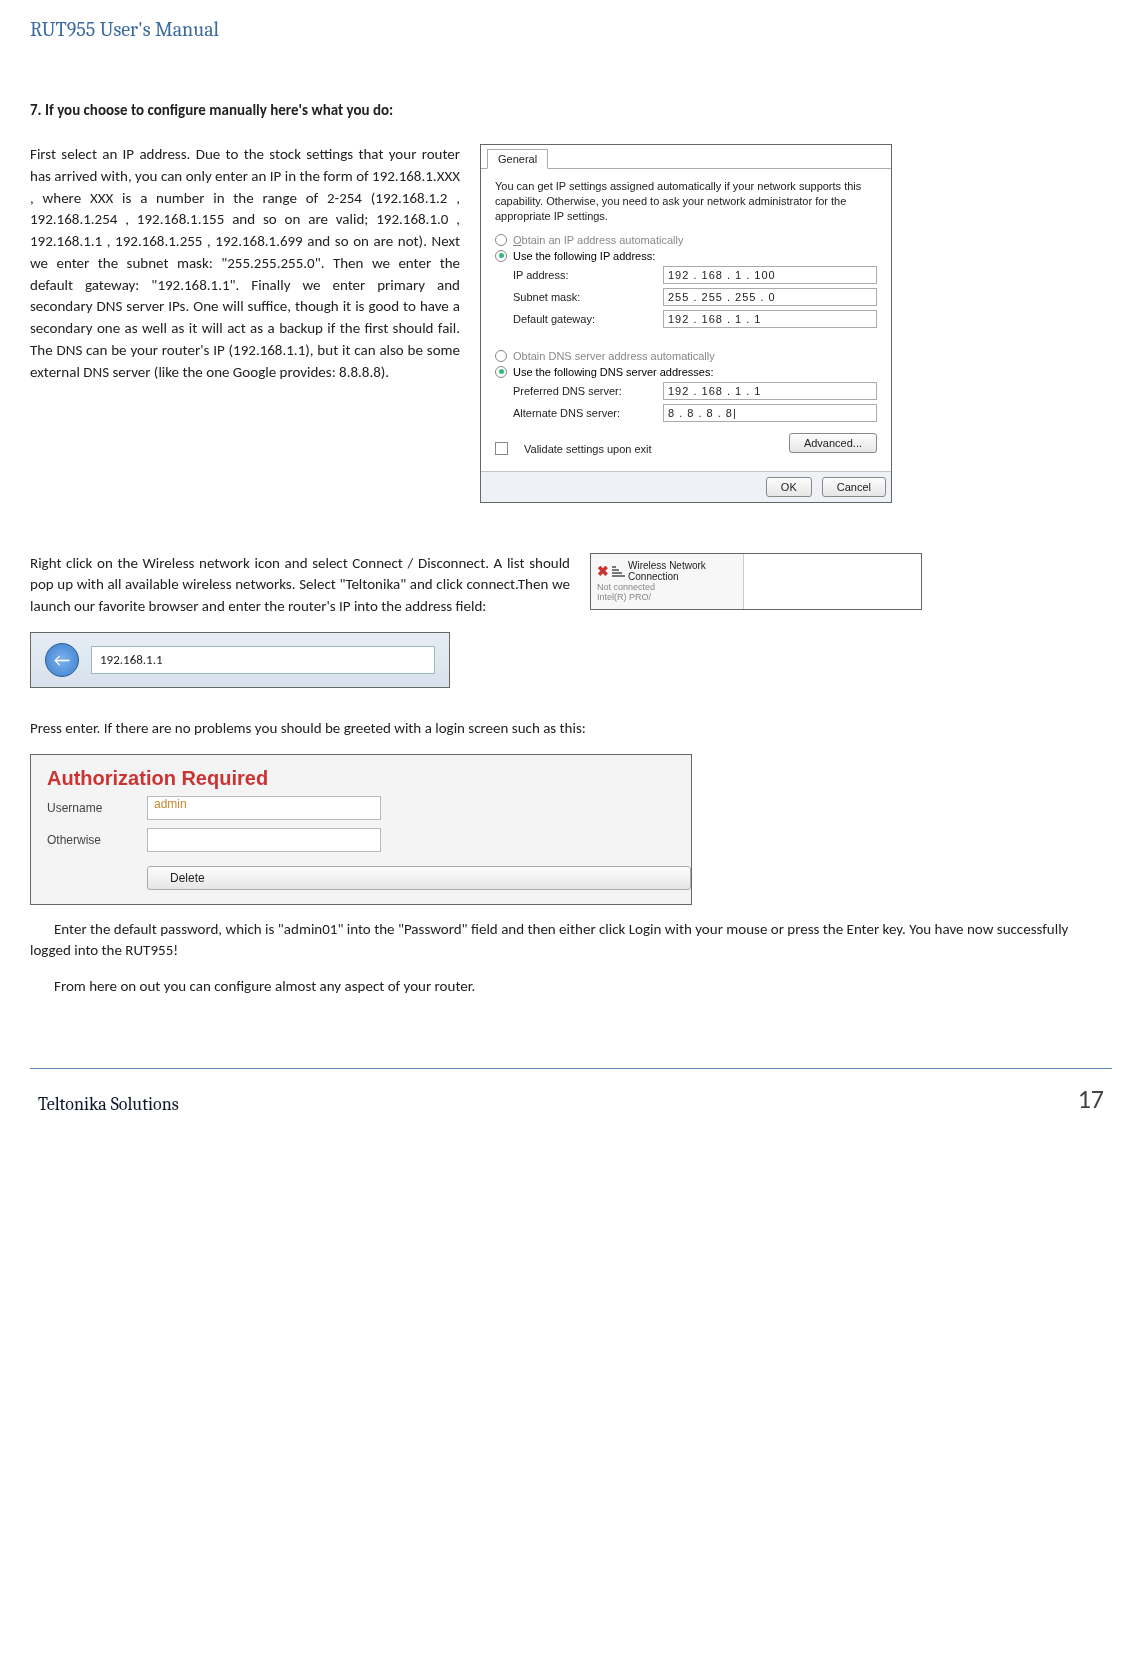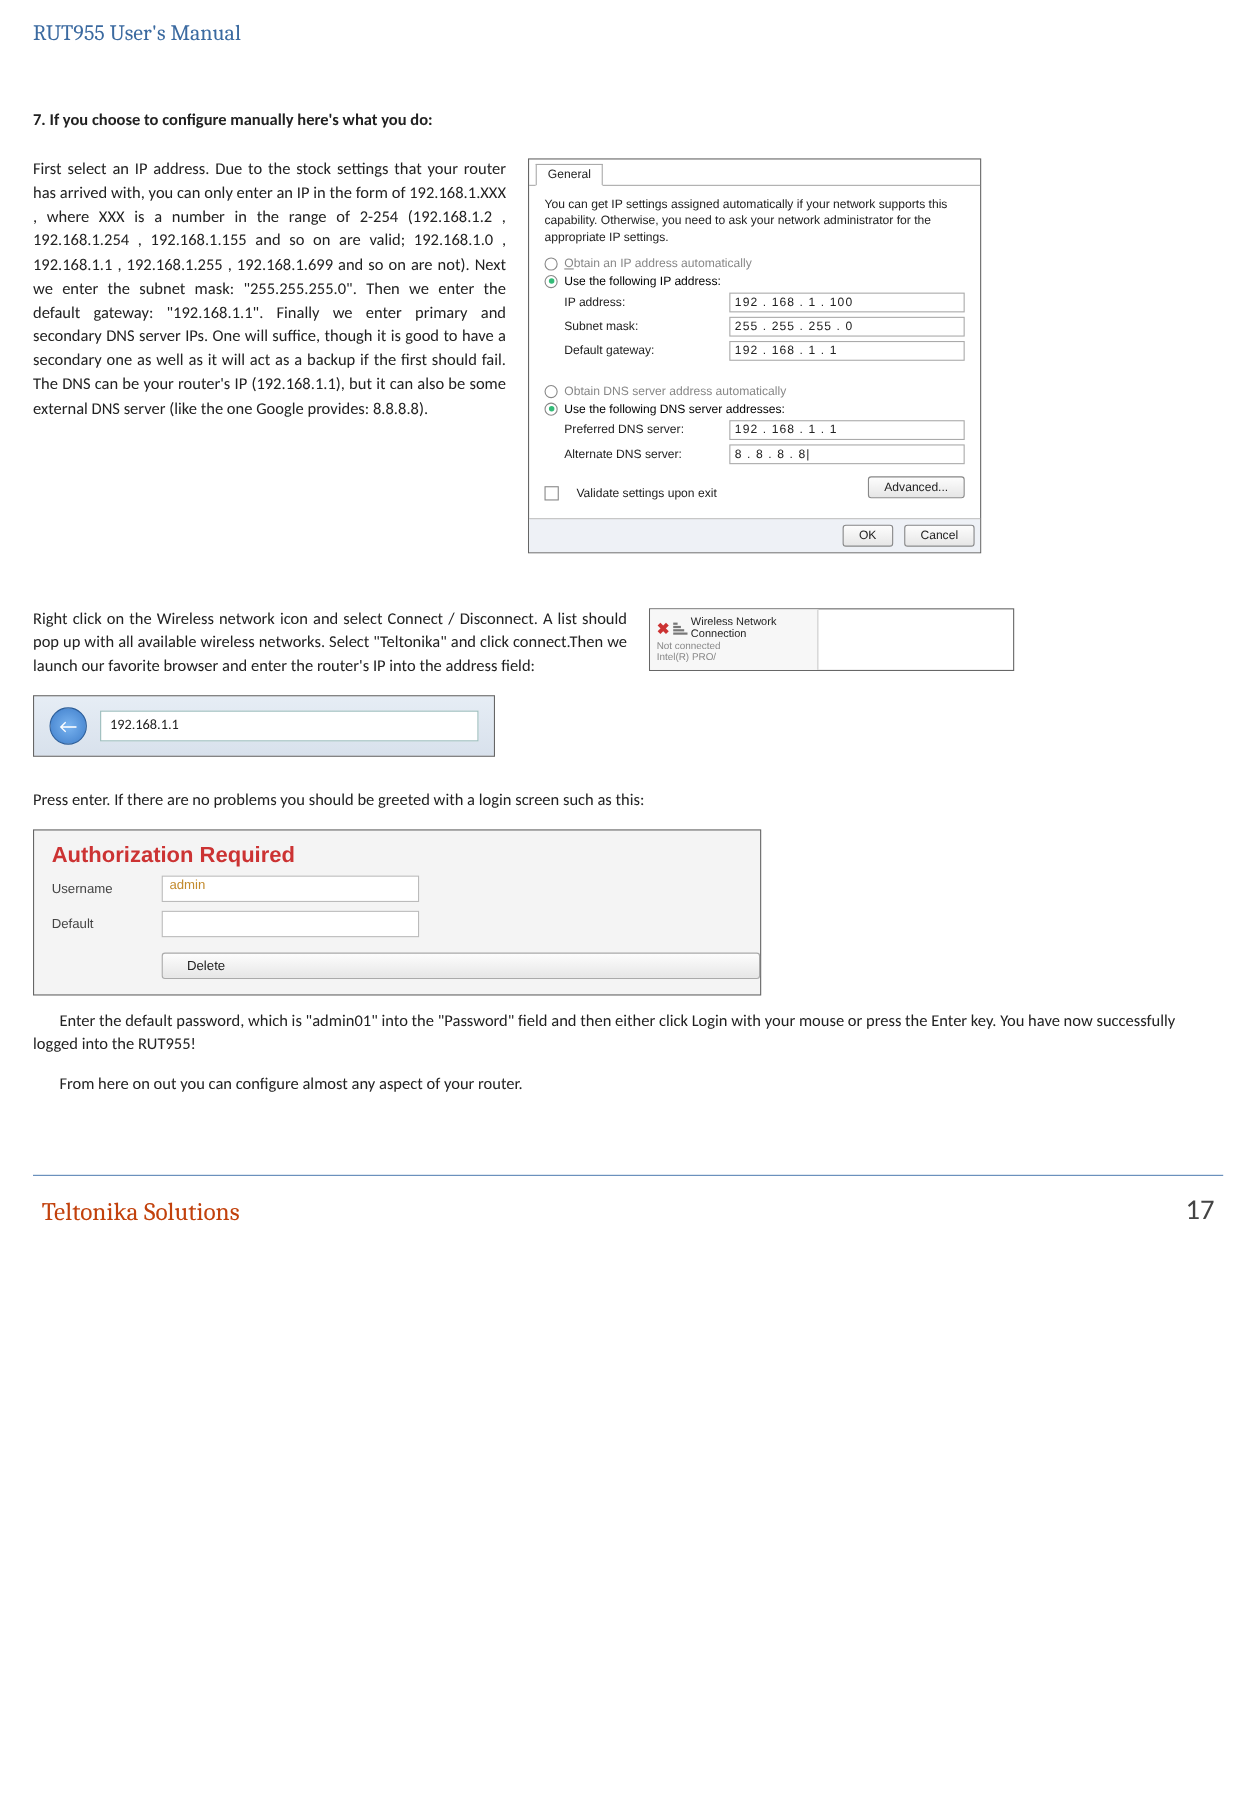--- a/index.html
+++ b/index.html
@@ -64,21 +64,21 @@
   .login-panel{ width:660px; border:1px solid #666; background:#f4f4f4; font-family:"Segoe UI",Tahoma,sans-serif; padding:0 0 14px 0; margin:10px 0 14px 0;}
   .login-header{ color:#c33; font-size:20px; font-weight:bold; padding:12px 16px 2px 16px;}
   .login-sub{ padding:0 16px 10px 16px; font-size:12px; color:#555;}
   .login-row{ display:flex; align-items:center; padding:4px 16px;}
   .login-row .lbl{ width:100px; font-size:12px; color:#444;}
   .login-input{ width:220px; height:22px; border:1px solid #bbb; background:#fff; padding:0 6px; font-size:12px; color:#c38b2e;}
   .login-input.empty{ color:#888;}
   .login-btn{ margin:10px 0 0 116px; border:1px solid #aaa; background:linear-gradient(#fdfdfd,#e6e6e6); padding:4px 22px; border-radius:3px; font-size:12px;}
 
   .footer{ border-top:1px solid #5b85b6; margin-top:70px; padding:14px 8px 30px 8px; display:flex; justify-content:space-between; align-items:flex-end;}
-  .footer .brand{ color:#c2410c; font-size:23px; font-family:Cambria,Georgia,serif;}
+  .footer .brand{ color:#0f172a; font-size:18px; font-family:Cambria,Georgia,serif;}
   .footer .pnum{ font-size:26px; color:#444;}
 </style>
 </head>
 <body>
 
 <div class="page-header">RUT955 User's Manual</div>
 
 <div class="section-heading">7. If you choose to configure manually here's what you do:</div>
 
 <div class="two-col">
@@ -182,21 +182,21 @@
 
 <p class="para" style="margin-top:30px;">Press enter. If there are no problems you should be greeted with a login screen such as this:</p>
 
 <div class="login-panel">
   <div class="login-header">Authorization Required</div>
   <div class="login-row">
     <span class="lbl">Username</span>
     <span class="login-input">admin</span>
   </div>
   <div class="login-row">
-    <span class="lbl">Default</span>
+    <span class="lbl">Otherwise</span>
     <span class="login-input empty"></span>
   </div>
   <div class="login-btn">Delete</div>
 </div>
 
 <p class="para indent">Enter the default password, which is "admin01" into the "Password" field and then either click Login with your mouse or press the Enter key. You have now successfully logged into the RUT955!</p>
 <p class="para indent">From here on out you can configure almost any aspect of your router.</p>
 
 <div class="footer">
   <span class="brand">Teltonika Solutions</span>

